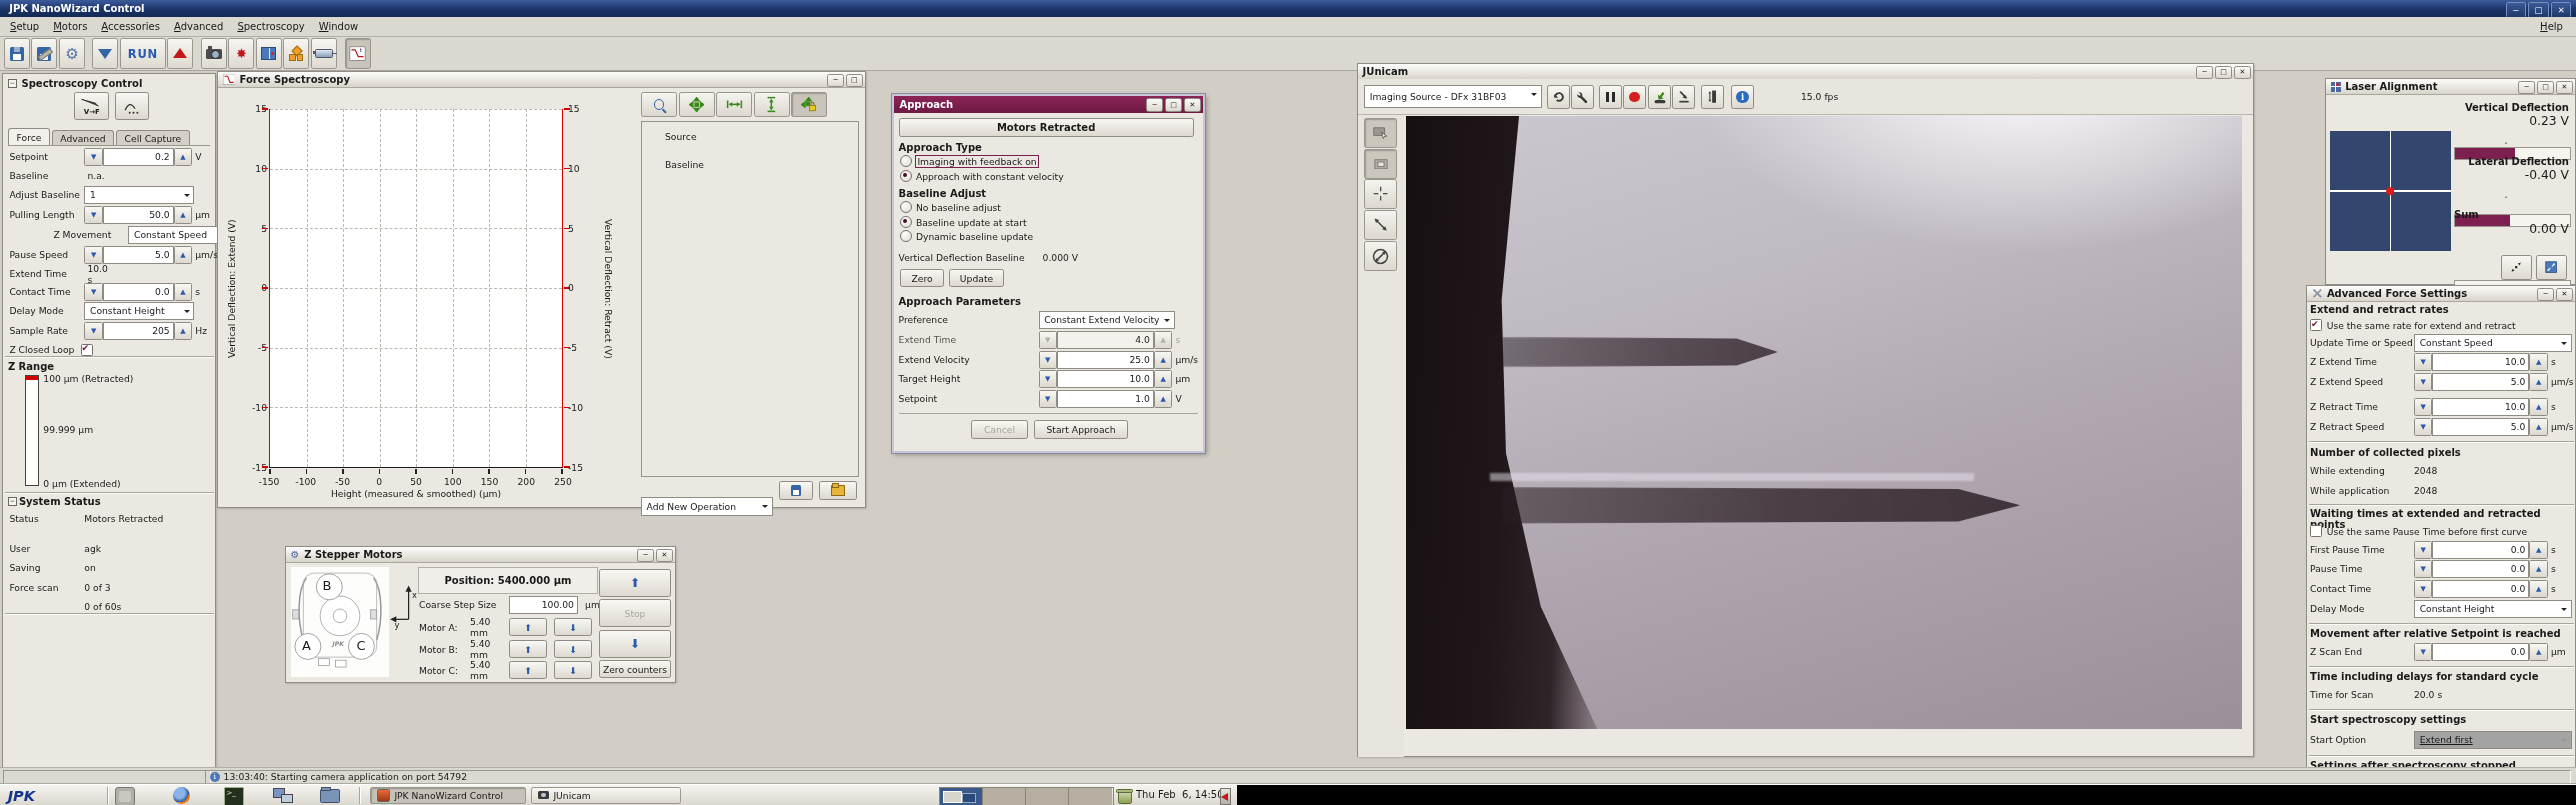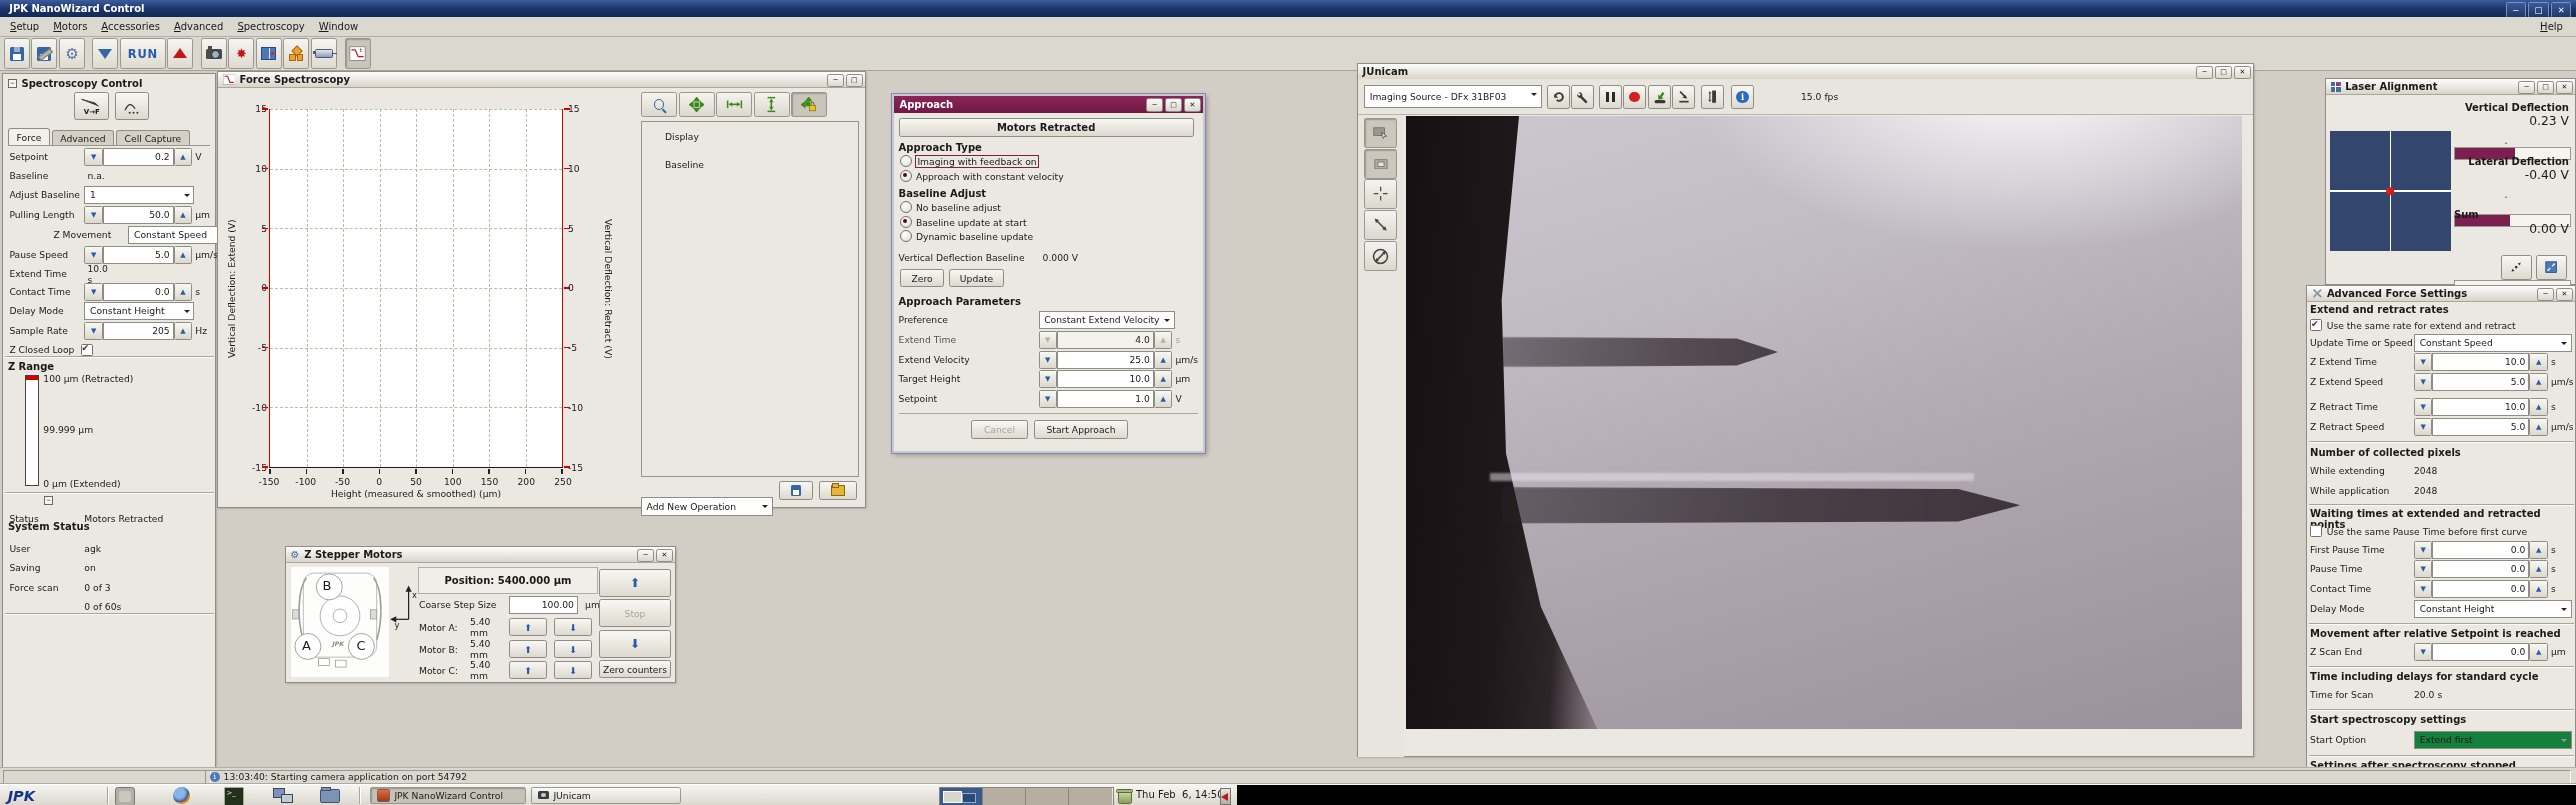--- a/index.html
+++ b/index.html
@@ -39,21 +39,21 @@
   
   .sp{width:18.4px;height:17.6px;border:0.8px solid #8f8c83;background:linear-gradient(#f8f7f3,#dcd8ce);border-radius:1.5px;
     display:flex;align-items:center;justify-content:center;font-size:7px;color:#2a5aa8;box-sizing:border-box;}
   .sp.dis{color:#b2afa6;}
   .fld{height:17.6px;border:0.8px solid #8f8c83;background:#fff;display:flex;align-items:center;justify-content:flex-end;
     padding:0 3.1px;box-sizing:border-box;font-size:9.2px;}
   .fld.dis{background:#f4f2ec;}
   .dd{height:17.6px;border:0.8px solid #8f8c83;background:#fff;display:flex;align-items:center;padding:0 4.6px;
     box-sizing:border-box;font-size:9.2px;position:relative;}
   .dd::after{content:"";position:absolute;right:3.8px;top:7px;border:3.1px solid transparent;border-top:3.8px solid #222;}
-  .dd.dis{background:#15803d;}
+  .dd.dis{background:#a3a3a3;text-decoration:underline;}
   .dd.dis::after{border-top-color:#9a978e;}
   .unit{font-size:9.2px;margin-left:3.1px;}
   .btn{border:0.8px solid #8f8c83;background:linear-gradient(#f8f7f3,#ddd9cf);border-radius:2.3px;font-size:9.2px;
     display:flex;align-items:center;justify-content:center;box-sizing:border-box;}
   .btn.dis{color:#a8a59c;}
   .cb{width:10px;height:10px;border:0.8px solid #75726a;background:#fff;border-radius:1.5px;position:relative;flex:none;}
   .cb.on::after{content:"✔";position:absolute;left:0px;top:-2.3px;font-size:9.2px;font-weight:bold;color:#6e1a3e;}
   .rd{width:10px;height:10px;border-radius:50%;border:0.8px solid #75726a;background:radial-gradient(circle at 35% 30%,#fff,#dedacf);
     position:relative;flex:none;}
   .rd.on::after{content:"";position:absolute;left:2.3px;top:2.3px;width:3.8px;height:3.8px;border-radius:50%;background:#4a0c28;}
@@ -292,21 +292,21 @@
     <div class="abs hrg" style="left:1.5px;right:1.5px;top:282px;"></div>
     <div class="abs sect" style="left:4.6px;top:287px;">Z Range</div>
     <div class="abs" style="left:21.5px;top:301px;width:12.3px;height:109px;border:0.8px solid #44423c;background:#fff;">
       <div style="position:absolute;left:0;right:0;top:0;height:3.8px;background:#d40000;"></div>
     </div>
     <div class="abs lab" style="left:40px;top:299px;">100 µm (Retracted)</div>
     <div class="abs lab" style="left:40px;top:350px;">99.999 µm</div>
     <div class="abs lab" style="left:40px;top:404px;">0 µm (Extended)</div>
 
     <div class="abs hrg" style="left:1.5px;right:1.5px;top:418px;"></div>
-    <div class="row" style="left:4.6px;top:422px;gap:16px;flex-direction:column;">
+    <div class="row" style="left:4.6px;top:422px;gap:2px;">
       <span class="collapse">−</span>
       <span class="sect">System Status</span>
     </div>
     <div class="abs lab" style="left:6.1px;top:439px;">Status</div>
     <div class="abs lab" style="left:81px;top:439px;">Motors Retracted</div>
     <div class="abs lab" style="left:6.1px;top:469px;">User</div>
     <div class="abs lab" style="left:81px;top:469px;">agk</div>
     <div class="abs lab" style="left:6.1px;top:488px;">Saving</div>
     <div class="abs lab" style="left:81px;top:488px;">on</div>
     <div class="abs lab" style="left:6.1px;top:508px;">Force scan</div>
@@ -444,21 +444,21 @@
               <path d="M10,1 l3,4 h-6 Z"></path>
               <path d="M1,10 l4,-3 v6 Z"></path>
               <rect x="7" y="7" width="4" height="4"></rect>
             </g>
             <rect x="11" y="11" width="8" height="7" fill="#e8c820" stroke="#8a7410"></rect>
             <path d="M13,11 v-2 a2,2 0 0 1 4,0 v2" fill="none" stroke="#8a7410" stroke-width="1.5"></path>
           </svg>
         </span>
     </div>
     <div class="abs" style="left:423px;top:49px;width:216px;height:354px;border:0.8px solid #96938a;background:#ebe8e1;">
-      <div style="padding:9.2px 0 0 23px;font-size:9.2px;">Display</div>
+      <div style="padding:9.2px 0 0 23px;font-size:9.2px;">Source</div>
       <div style="padding:17px 0 0 23px;font-size:9.2px;">Baseline</div>
     </div>
     <div class="abs dd" style="left:423px;top:409px;width:132px;height:19px;">
         <span>Add New Operation</span>
       </div>
     <div class="abs btn" style="left:561px;top:409px;width:34px;height:19px;">
         <span style="width:10.7px;height:10.7px;background:#3465a4;border-radius:1.5px;position:relative;display:inline-block;">
           <span style="position:absolute;left:2.3px;bottom:0.8px;width:6.1px;height:4.6px;background:#fff;"></span>
         </span>
       </div>

